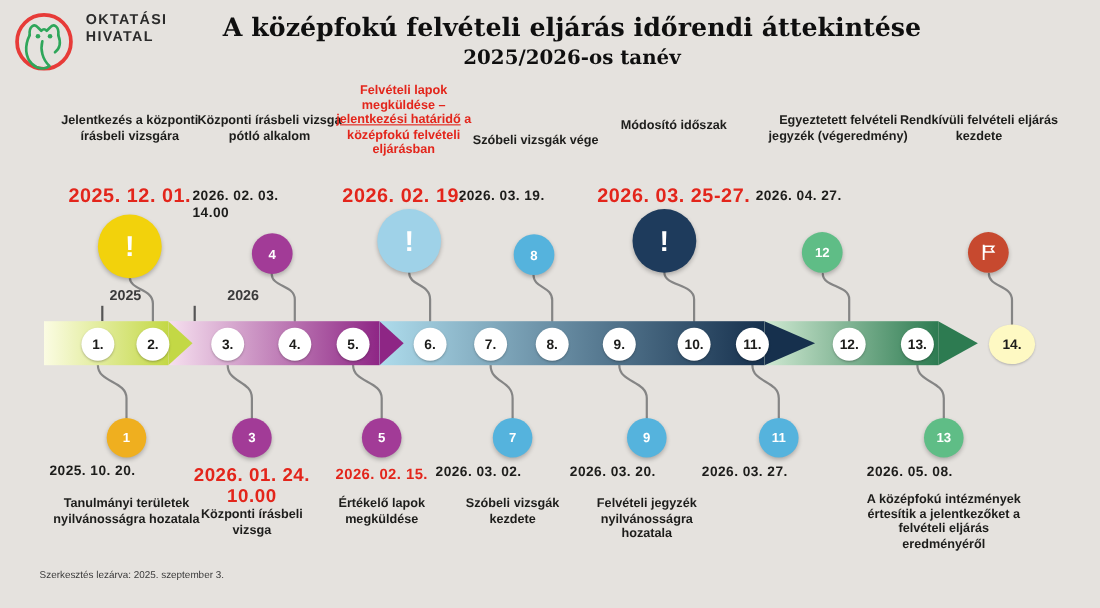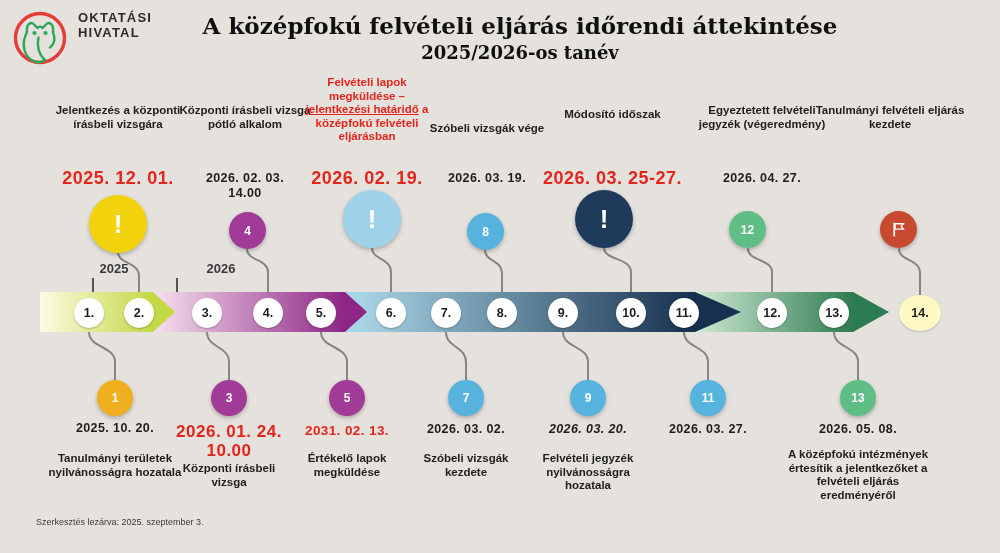--- a/index.html
+++ b/index.html
@@ -20,21 +20,21 @@
               font-family:"DejaVu Serif", serif; font-weight:bold; font-size:18px; color:#0f0f0f; }
 
   
   .ev-label { position:absolute; font-weight:bold; font-size:11.5px; line-height:13.5px;
               text-align:center; color:#1d1d1b; }
   .ev-label.red { color:#e3251b; }
   .u { text-decoration:underline; }
   .date-lg  { position:absolute; font-weight:bold; font-size:18px; letter-spacing:0.5px;
               color:#e3251b; text-align:center; }
   .date-sm  { position:absolute; font-weight:bold; font-size:12.5px; line-height:15px;
-              letter-spacing:0.4px; color:#1d1d1b; text-align:center; }
+              letter-spacing:0.4px; color:#1d1d1b; }
   .date-md-red { position:absolute; font-weight:bold; font-size:13.5px; letter-spacing:0.4px;
               color:#e3251b; text-align:center; }
   .date-lg2 { position:absolute; font-weight:bold; font-size:17px; line-height:19px;
               letter-spacing:0.5px; color:#e3251b; text-align:center; }
 
   
   .mcircle { position:absolute; border-radius:50%; display:flex; align-items:center;
              justify-content:center; color:#fff; font-weight:bold;
              box-shadow:0 2px 4px rgba(0,0,0,.25); }
   .m-lg { width:58px; height:58px; font-size:26px; }
@@ -86,21 +86,21 @@
   <div class="ev-label" style="left:38px; top:104px; width:160px;">Jelentkezés a központi írásbeli vizsgára</div>
   <div class="ev-label" style="left:175px; top:104px; width:140px;">Központi írásbeli vizsga pótló alkalom</div>
   <div class="ev-label red" style="left:297px; top:76px; width:140px;">
     <span>Felvételi lapok megküldése –</span> 
     <span class="u">jelentkezési határidő</span> 
     <span>a középfokú felvételi eljárásban</span>
   </div>
   <div class="ev-label" style="left:427px; top:104px; width:120px;margin-top:18px;">Szóbeli vizsgák vége</div>
   <div class="ev-label" style="left:535px; top:108px; width:155px;">Módosító időszak</div>
   <div class="ev-label" style="left:687px; top:104px; width:150px;">Egyeztetett felvételi jegyzék (végeredmény)</div>
-  <div class="ev-label" style="left:815px; top:104px; width:150px;">Tanulmányi felvételi eljárás kezdete</div>
+  <div class="ev-label" style="left:815px; top:104px; width:150px;">Rendkívüli felvételi eljárás kezdete</div>
 
   <div class="date-lg" style="left:38px; top:168px; width:160px;">2025. 12. 01.</div>
   <div class="date-sm" style="left:175px; top:171px; width:140px;">
     <div>2026. 02. 03.</div>
     <div>14.00</div>
   </div>
   <div class="date-lg" style="left:297px; top:168px; width:140px;">2026. 02. 19.</div>
   <div class="date-sm" style="left:417px; top:171px; width:140px;">2026. 03. 19.</div>
   <div class="date-lg" style="left:535px; top:168px; width:155px;">2026. 03. 25-27.</div>
   <div class="date-sm" style="left:687px; top:171px; width:150px;">2026. 04. 27.</div>
@@ -186,23 +186,23 @@
   <div class="mcircle m-sm" style="left:448px; top:380px; background:#55b3dd; width:36px; height:36px;">7</div>
   <div class="mcircle m-sm" style="left:570px; top:380px; background:#55b3dd; width:36px; height:36px;">9</div>
   <div class="mcircle m-sm" style="left:690px; top:380px; background:#55b3dd; width:36px; height:36px;">11</div>
   <div class="mcircle m-sm" style="left:840px; top:380px; background:#5fbd86; width:36px; height:36px;">13</div>
 
   <div class="date-sm" style="left:45px; top:421px; width:140px;">2025. 10. 20.</div>
   <div class="date-lg2" style="left:159px; top:422px; width:140px;">
     <div>2026. 01. 24.</div>
     <div>10.00</div>
   </div>
-  <div class="date-md-red" style="left:277px; top:423px; width:140px;">2031. 02. 13.</div>
+  <div class="date-md-red" style="left:277px; top:423px; width:140px;">2026. 02. 15.</div>
   <div class="date-sm" style="left:396px; top:422px; width:140px;">2026. 03. 02.</div>
-  <div class="date-sm" style="left:518px; top:422px; width:140px;font-style:italic;">2026. 03. 20.</div>
+  <div class="date-sm" style="left:518px; top:422px; width:140px;">2026. 03. 20.</div>
   <div class="date-sm" style="left:638px; top:422px; width:140px;">2026. 03. 27.</div>
   <div class="date-sm" style="left:788px; top:422px; width:140px;">2026. 05. 08.</div>
 
   <div class="ev-label" style="left:40px; top:452px; width:150px;">Tanulmányi területek nyilvánosságra hozatala</div>
   <div class="ev-label" style="left:164px; top:462px; width:130px;">Központi írásbeli vizsga</div>
   <div class="ev-label" style="left:282px; top:452px; width:130px;">Értékelő lapok megküldése</div>
   <div class="ev-label" style="left:401px; top:452px; width:130px;">Szóbeli vizsgák kezdete</div>
   <div class="ev-label" style="left:523px; top:452px; width:130px;">Felvételi jegyzék nyilvánosságra hozatala</div>
   <div class="ev-label" style="left:778px; top:448px; width:160px;">A középfokú intézmények értesítik a jelentkezőket a felvételi eljárás eredményéről</div>
 

